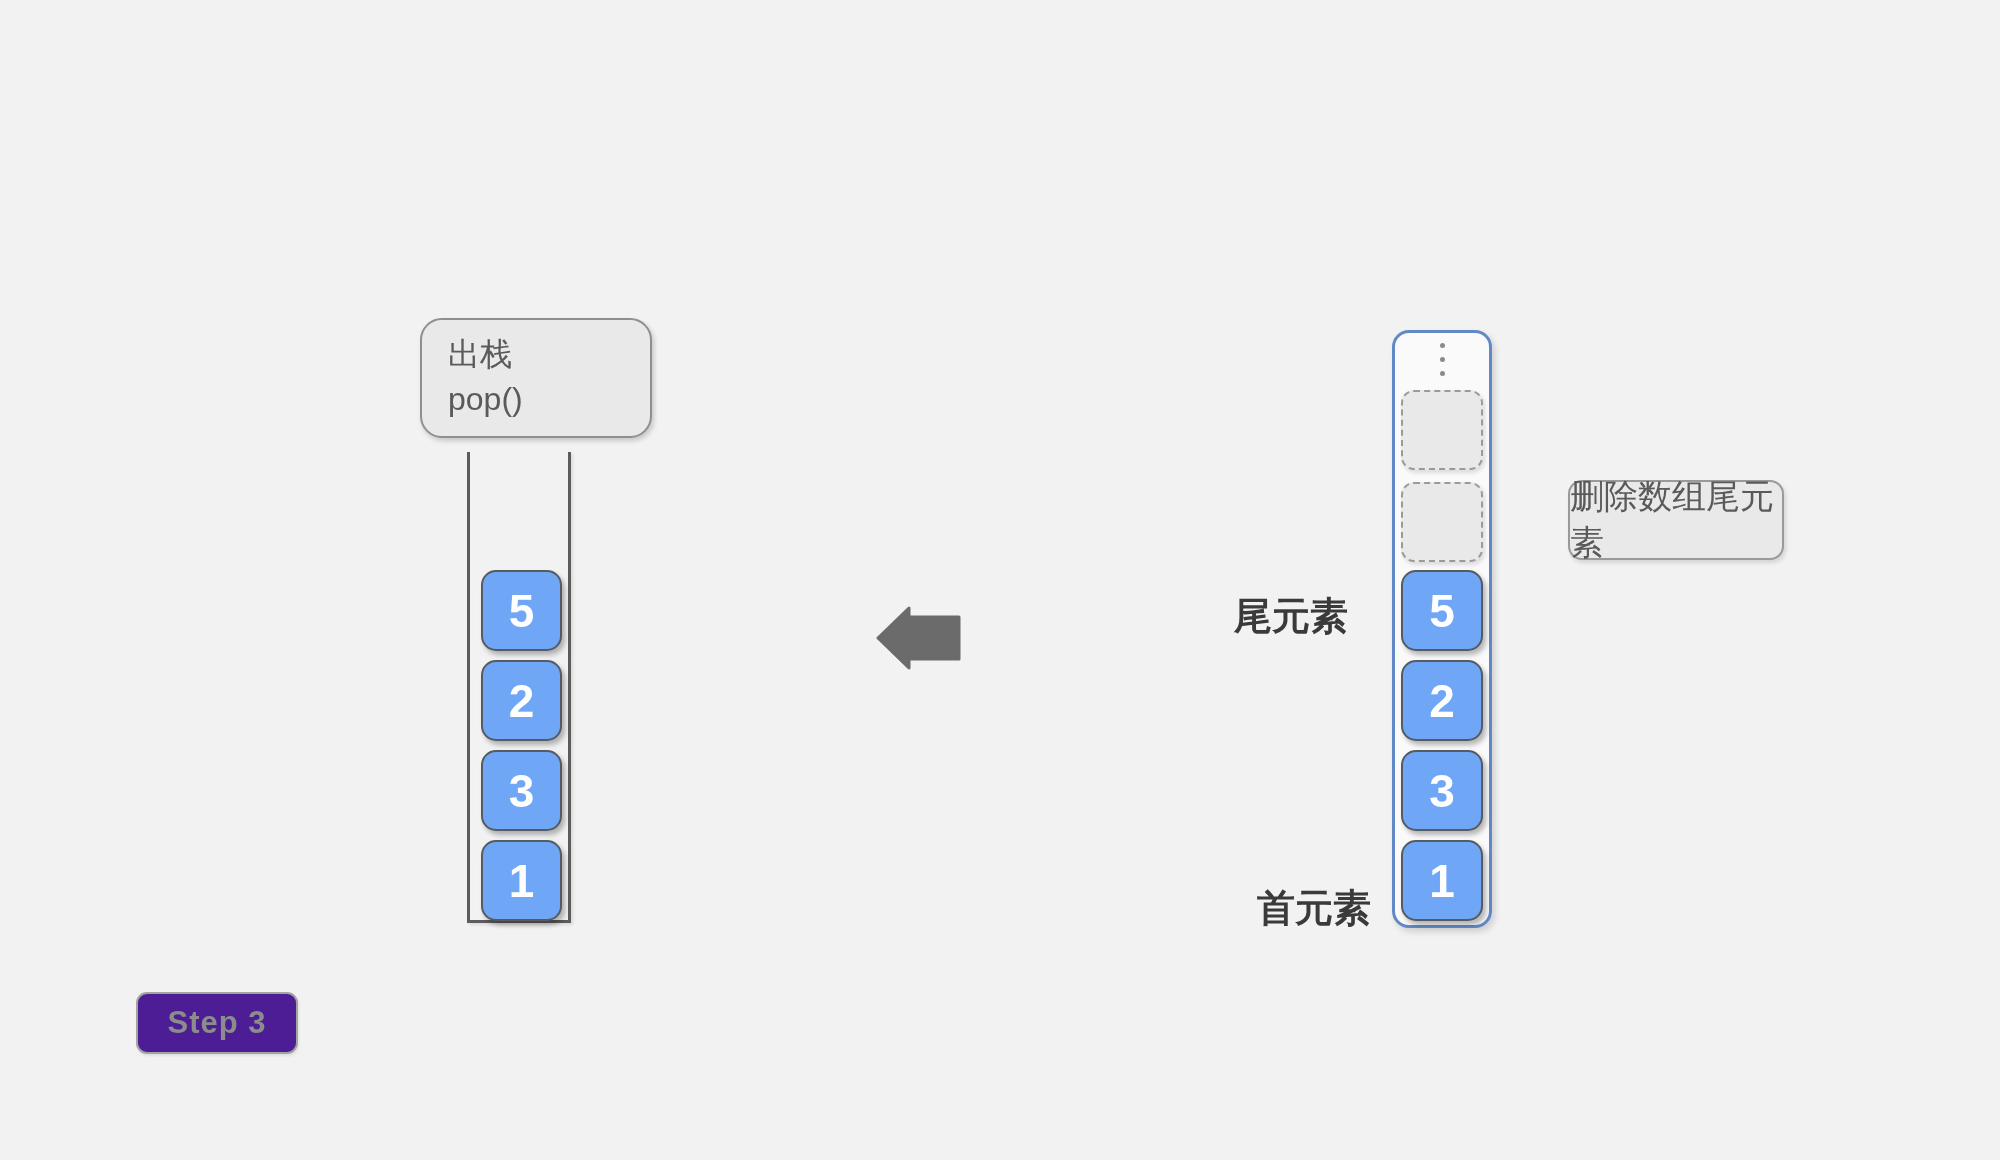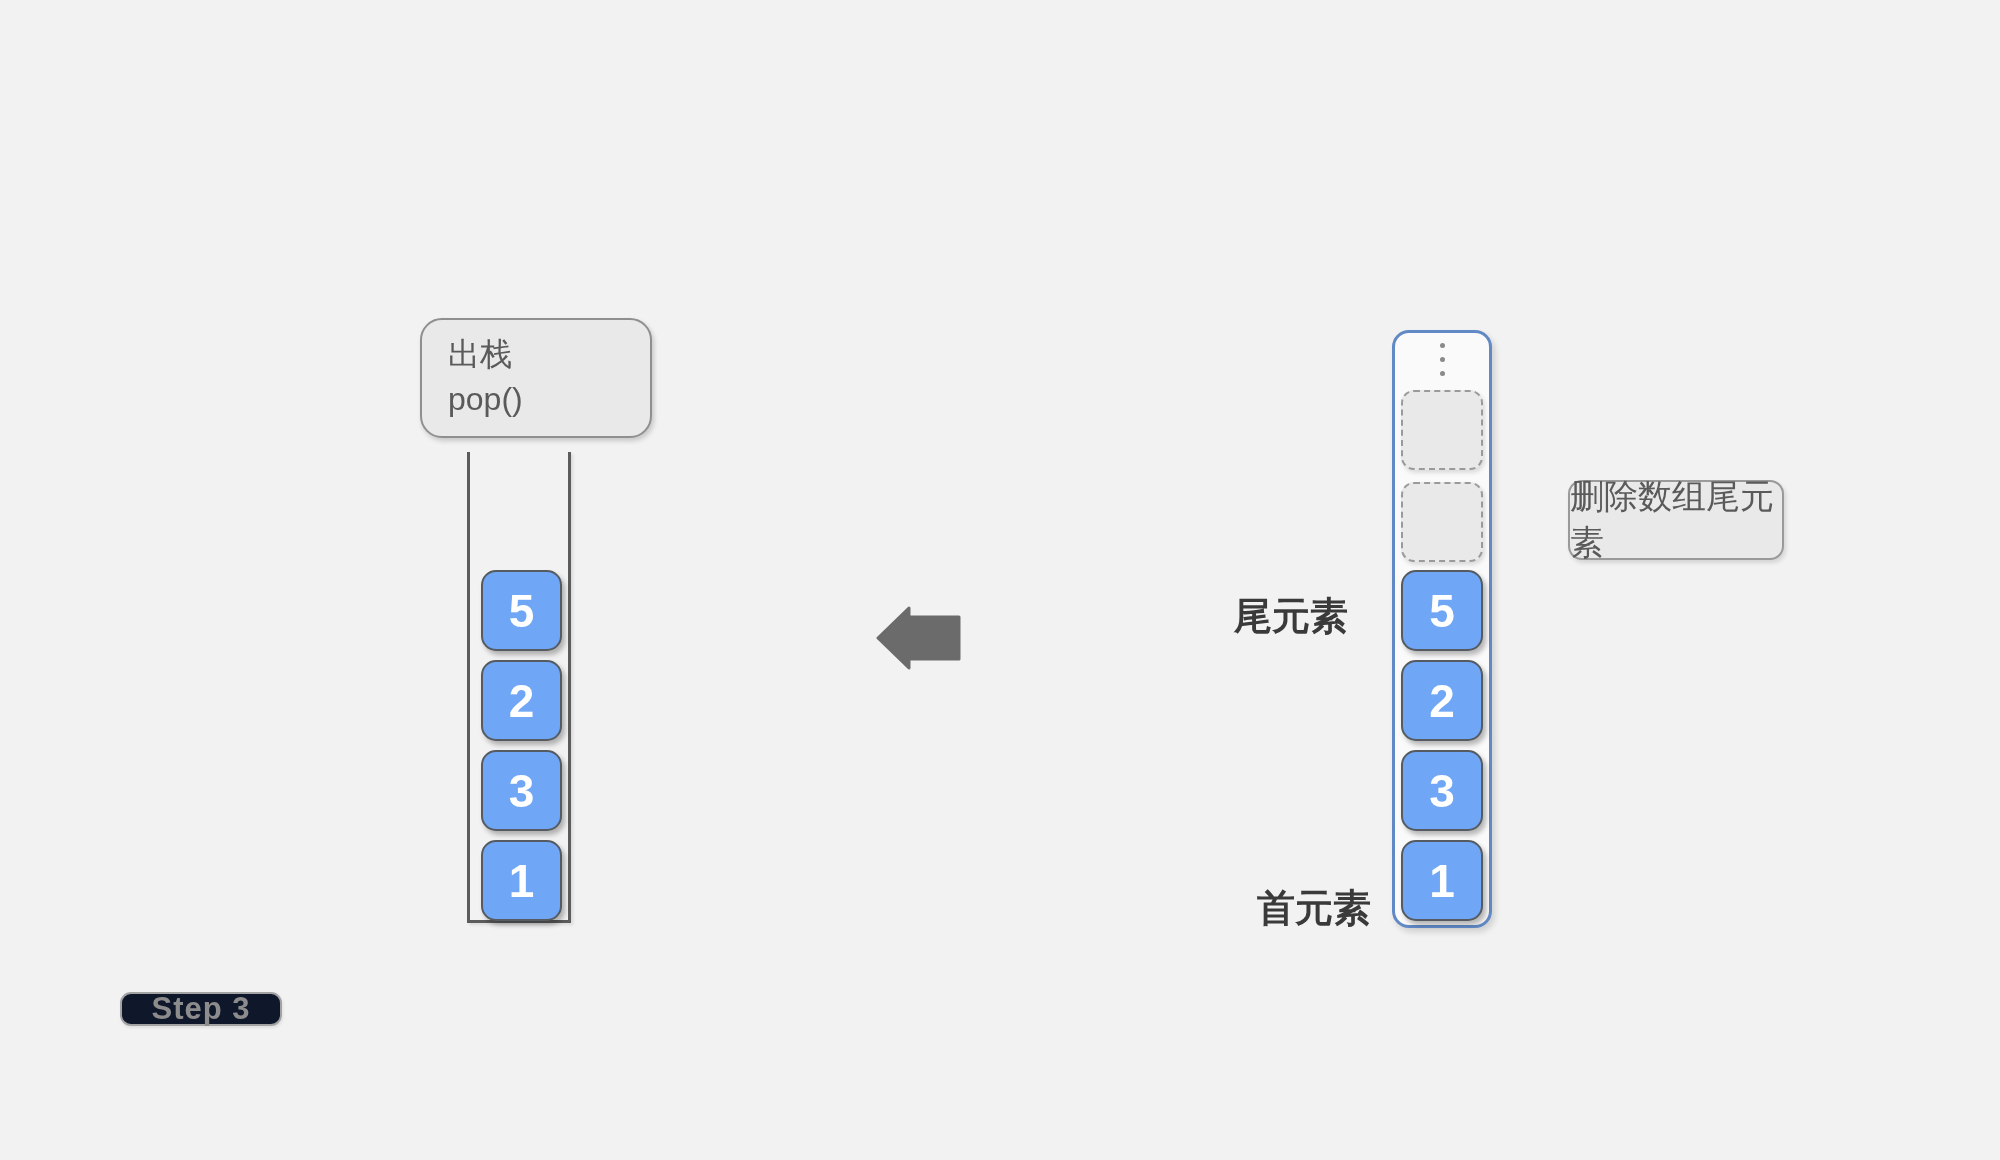--- a/index.html
+++ b/index.html
@@ -141,24 +141,24 @@
     justify-content: center;
     font-size: 34px;
     color: #5a5a5a;
     box-shadow: 2px 3px 4px rgba(0,0,0,0.12);
     margin-left: 48px;
   }
 
   
   .step-badge {
     position: absolute;
-    left: 120px; top: 992px;
-    width: 162px; height: 34px;
-    box-sizing: border-box;
-    background: #0f172a;
+    left: 136px; top: 992px;
+    width: 162px; height: 62px;
+    box-sizing: border-box;
+    background: #4c1d95;
     border: 2px solid #a3a3a3;
     border-radius: 11px;
     display: flex;
     align-items: center;
     justify-content: center;
     font-size: 31px;
     font-weight: bold;
     letter-spacing: 1px;
     color: #8c8c8c;
     box-shadow: 1px 2px 3px rgba(0,0,0,0.08);

